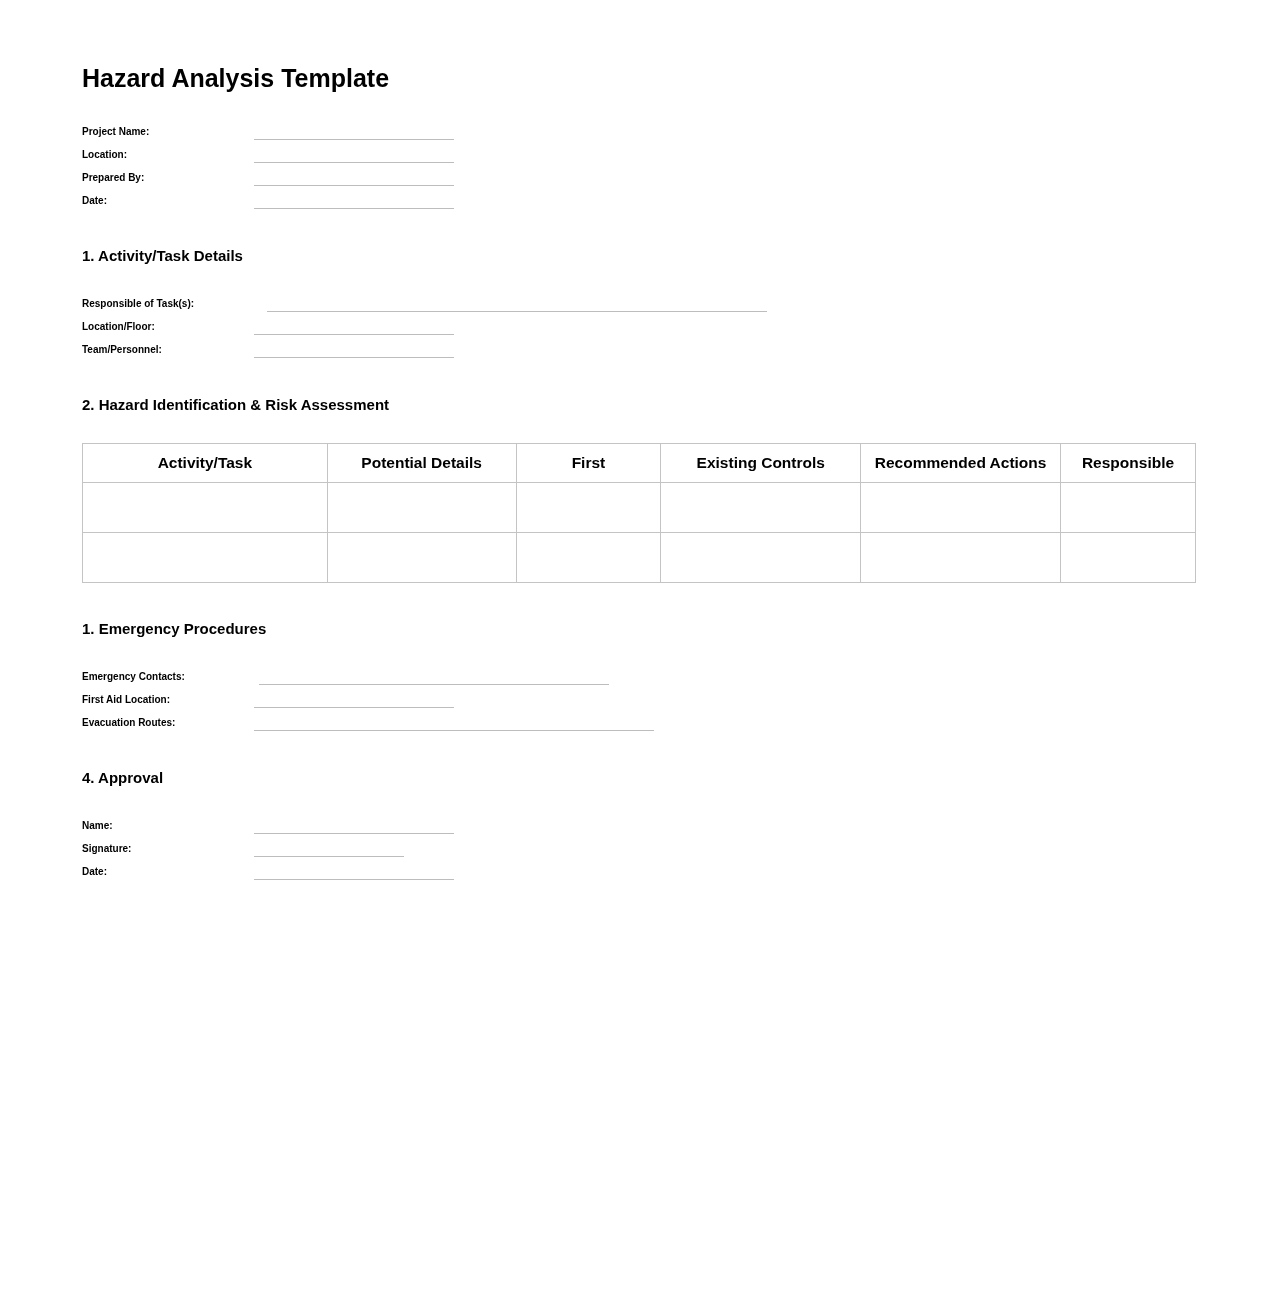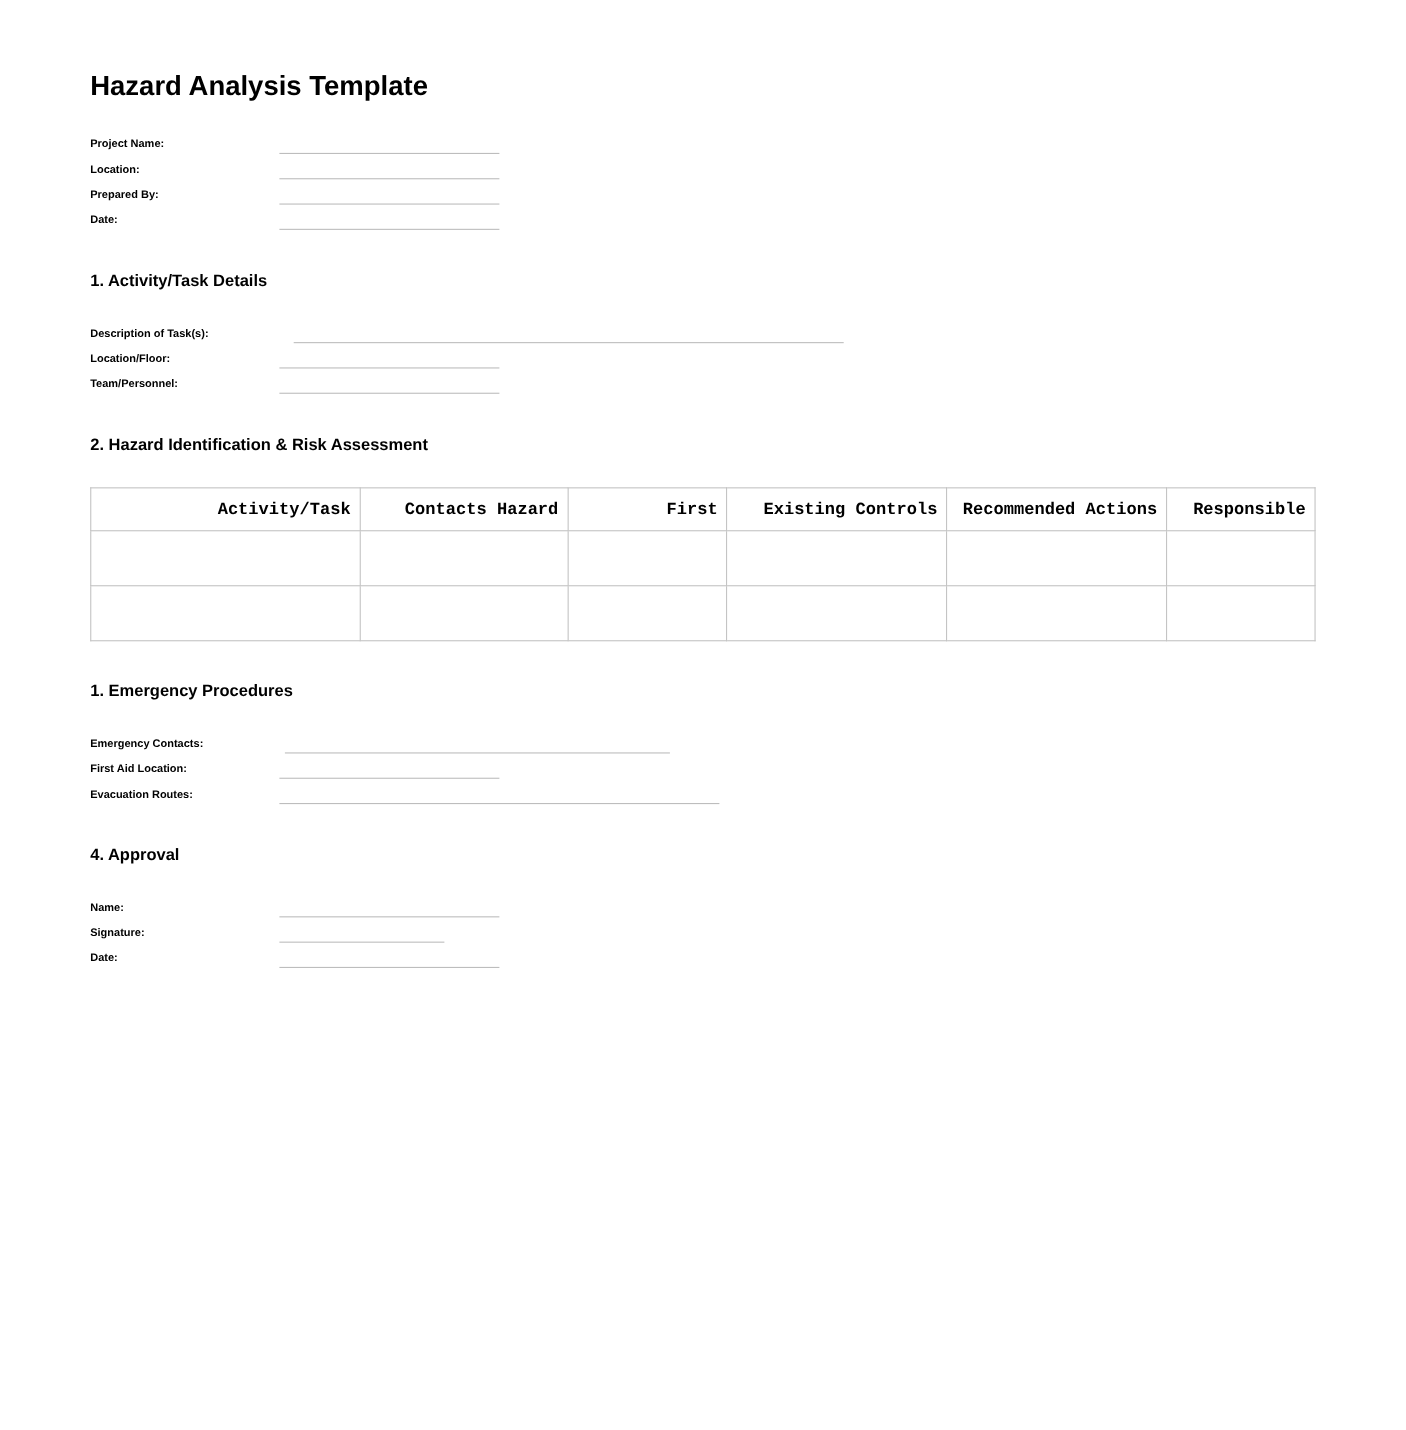--- a/index.html
+++ b/index.html
@@ -3,21 +3,21 @@
 <meta charset="utf-8">
 <style>
   html, body { margin: 0; padding: 0; background: #ffffff; }
   body { width: 1278px; height: 1300px; position: relative; font-family: "Liberation Sans", sans-serif; color: #000; }
   .title { position: absolute; left: 82px; top: 58px; font-size: 25px; font-weight: bold; margin: 0; line-height: 40px; }
   .h2 { position: absolute; left: 82px; font-size: 15px; font-weight: bold; margin: 0; line-height: 30px; }
   .field-row { position: absolute; left: 82px; height: 23px; width: 900px; }
   .field-label { position: absolute; left: 0; top: 0; font-size: 10px; font-weight: bold; line-height: 20px; white-space: nowrap; }
   .field-line { position: absolute; top: 17px; height: 0; border-bottom: 1px solid #bdbdbd; }
   table.hazard { position: absolute; left: 82px; top: 443px; border-collapse: collapse; width: 1114px; }
-  table.hazard th, table.hazard td { border: 1px solid #c4c4c4; padding: 0 8px; text-align: right; vertical-align: middle; font-family: Liberation Mono, monospace; }
+  table.hazard th, table.hazard td { border: 1px solid #c4c4c4; padding: 0 8px; text-align: center; vertical-align: middle; }
   table.hazard th { height: 38px; font-size: 15.5px; font-weight: bold; }
   table.hazard td { height: 49px; }
 </style>
 </head>
 <body>
 
 <h1 class="title">Hazard Analysis Template</h1>
 
 <div class="field-row" style="top:122px">
   <span class="field-label">Project Name:</span>
@@ -31,21 +31,21 @@
   <span class="field-label">Prepared By:</span>
   <span class="field-line" style="left:172px;width:200px"></span>
 </div>
 <div class="field-row" style="top:191px">
   <span class="field-label">Date:</span>
   <span class="field-line" style="left:172px;width:200px"></span>
 </div>
 
 <h2 class="h2" style="top:241px">1. Activity/Task Details</h2>
 <div class="field-row" style="top:294px">
-  <span class="field-label">Description of Task(s):</span>
+  <span class="field-label">Responsible of Task(s):</span>
   <span class="field-line" style="left:185px;width:500px"></span>
 </div>
 <div class="field-row" style="top:317px">
   <span class="field-label">Location/Floor:</span>
   <span class="field-line" style="left:172px;width:200px"></span>
 </div>
 <div class="field-row" style="top:340px">
   <span class="field-label">Team/Personnel:</span>
   <span class="field-line" style="left:172px;width:200px"></span>
 </div>
@@ -56,21 +56,21 @@
     <col style="width:245px">
       <col style="width:189px">
       <col style="width:145px">
       <col style="width:200px">
       <col style="width:200px">
       <col style="width:135px">
   </colgroup>
   <thead>
     <tr>
       <th>Activity/Task</th>
-      <th>Contacts Hazard</th>
+      <th>Potential Details</th>
       <th>First</th>
       <th>Existing Controls</th>
       <th>Recommended Actions</th>
       <th>Responsible</th>
     </tr>
   </thead>
   <tbody>
     <tr>
       <td></td>
       <td></td>

